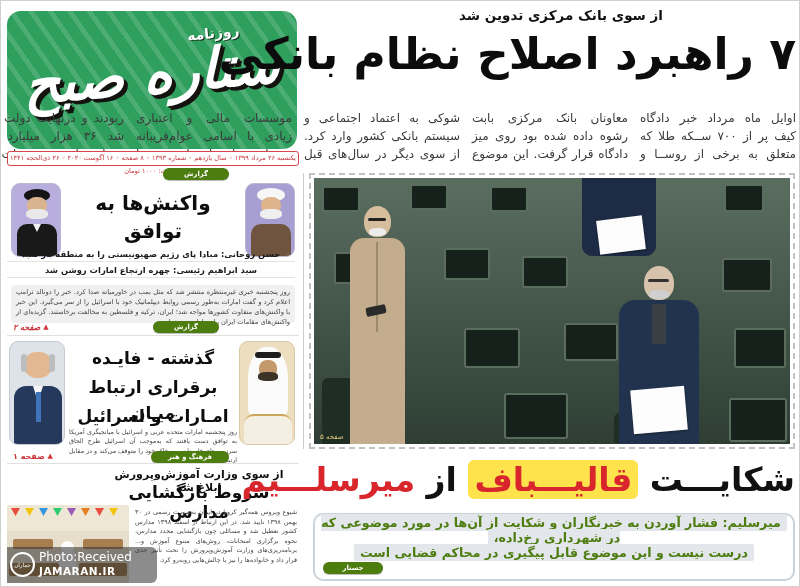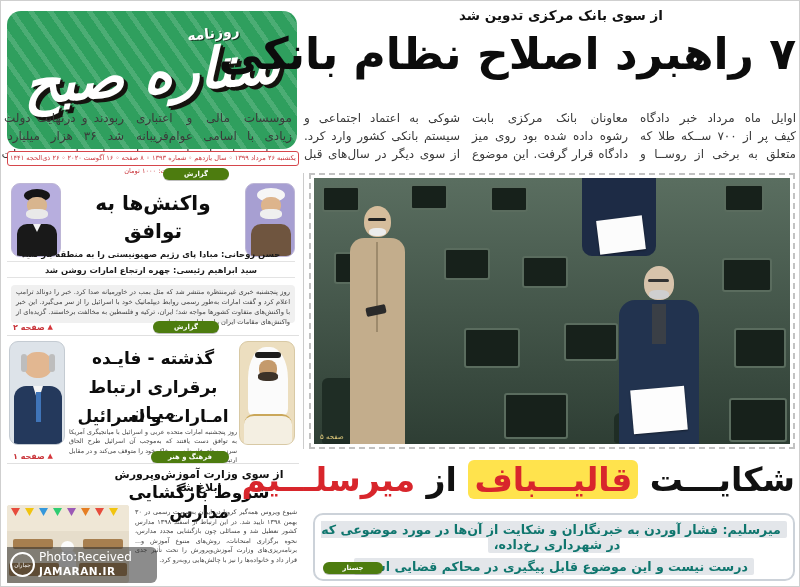--- a/index.html
+++ b/index.html
@@ -41,21 +41,21 @@
   .mon{position:absolute;background:#17211b;border:2px solid #5a6c5e;border-radius:3px;}
   .chair{position:absolute;background:#1f2d25;border-radius:6px 6px 3px 3px;}
   #photocap{position:absolute;left:6px;bottom:3px;color:#e3cc7c;font-size:7px;direction:rtl;}
   
   #bighead{left:310px;top:450px;width:484px;height:58px;line-height:58px;font-size:33px;font-weight:900;white-space:nowrap;text-align:center;}
   #bighead .blk{color:#111;}
   #bighead .red{color:#d8262c;}
   #bighead .hl{background:#ffe34d;border-radius:6px;padding:0 6px;}
   
   #quotebox{left:312px;top:512px;width:482px;height:68px;border:2px solid #ccd2d9;border-radius:10px;background:#fff;}
-  #quotebox .ql{display:block;text-align:center;margin-top:7px;font-size:12.6px;font-weight:bold;color:#0f766e;}
+  #quotebox .ql{display:block;text-align:center;font-size:12.6px;font-weight:bold;color:#4d7c0f;}
   #quotebox .ql span{background:#e3e6ea;padding:1px 6px;border-radius:2px;}
   #qtag{position:absolute;right:auto;left:8px;bottom:5px;width:60px;}
   
   #wm{left:6px;top:546px;width:150px;height:36px;background:rgba(45,45,45,.55);border-radius:0 6px 6px 0;direction:ltr;color:#fff;}
   #wm .circ{position:absolute;left:3px;top:5px;width:25px;height:25px;border:2px solid #fff;border-radius:50%;font-size:5.5px;line-height:22px;text-align:center;}
   #wm .l1{position:absolute;left:32px;top:3px;font-size:12px;font-weight:normal;}
   #wm .l2{position:absolute;left:32px;top:18px;font-size:10.5px;font-weight:bold;letter-spacing:.5px;}
   
   .fig{position:absolute;}
 </style>
@@ -91,21 +91,21 @@
   <div class="abs pframe" style="left:244px;top:182px;width:50px;height:74px;background:#a79fd2;">
     <div class="fig" style="left:11px;top:4px;width:28px;height:14px;background:#f6f6f6;border-radius:50%;"></div>
     <div class="fig" style="left:15px;top:13px;width:20px;height:17px;background:#ddb48c;border-radius:45%;"></div>
     <div class="fig" style="left:14px;top:25px;width:22px;height:10px;background:#efefef;border-radius:40%;"></div>
     <div class="fig" style="left:5px;top:40px;width:40px;height:34px;background:#6f553f;border-radius:10px 10px 0 0;"></div>
   </div>
   <div class="abs c h1a" style="left:62px;top:188px;width:180px;">واکنش‌ها به توافق</div>
   <div class="abs c subq" style="top:264px;">سید ابراهیم رئیسی: چهره ارتجاع امارات روشن شد</div>
   <div class="abs c subq" style="top:248px;">حسن روحانی: مبادا پای رژیم صهیونیستی را به منطقه باز کنید</div>
   <div class="abs j graybody" style="left:10px;top:284px;width:284px;height:38px;">روز پنجشنبه خبری غیرمنتظره منتشر شد که مثل بمب در خاورمیانه صدا کرد. خبر را دونالد ترامپ اعلام کرد و گفت امارات به‌طور رسمی روابط دیپلماتیک خود با اسرائیل را از سر می‌گیرد. این خبر با واکنش‌های متفاوت کشورها مواجه شد؛ ایران، ترکیه و فلسطین به مخالفت برخاستند. گزیده‌ای از واکنش‌های مقامات ایران را در ادامه می‌خوانید.</div>
-  <div class="abs pageref" style="left:12px;top:322px;">
+  <div class="abs pageref" style="left:12px;top:322px;font-style:italic;">
     <span class="tri">▲</span>
     <span>صفحه ۲</span>
   </div>
   <div class="abs ribbon" style="left:152px;top:320px;width:66px;">گزارش</div>
   <div class="abs hline" style="left:6px;top:334px;width:292px;"></div>
 
   <div class="abs pframe" style="left:8px;top:340px;width:56px;height:104px;background:#dde3e9;border-color:#c4cbd2;">
     <div class="fig" style="left:14px;top:10px;width:28px;height:26px;background:#e2b791;border-radius:45%;"></div>
     <div class="fig" style="left:11px;top:12px;width:6px;height:18px;background:#bdbdbd;border-radius:3px;"></div>
     <div class="fig" style="left:39px;top:12px;width:6px;height:18px;background:#bdbdbd;border-radius:3px;"></div>

